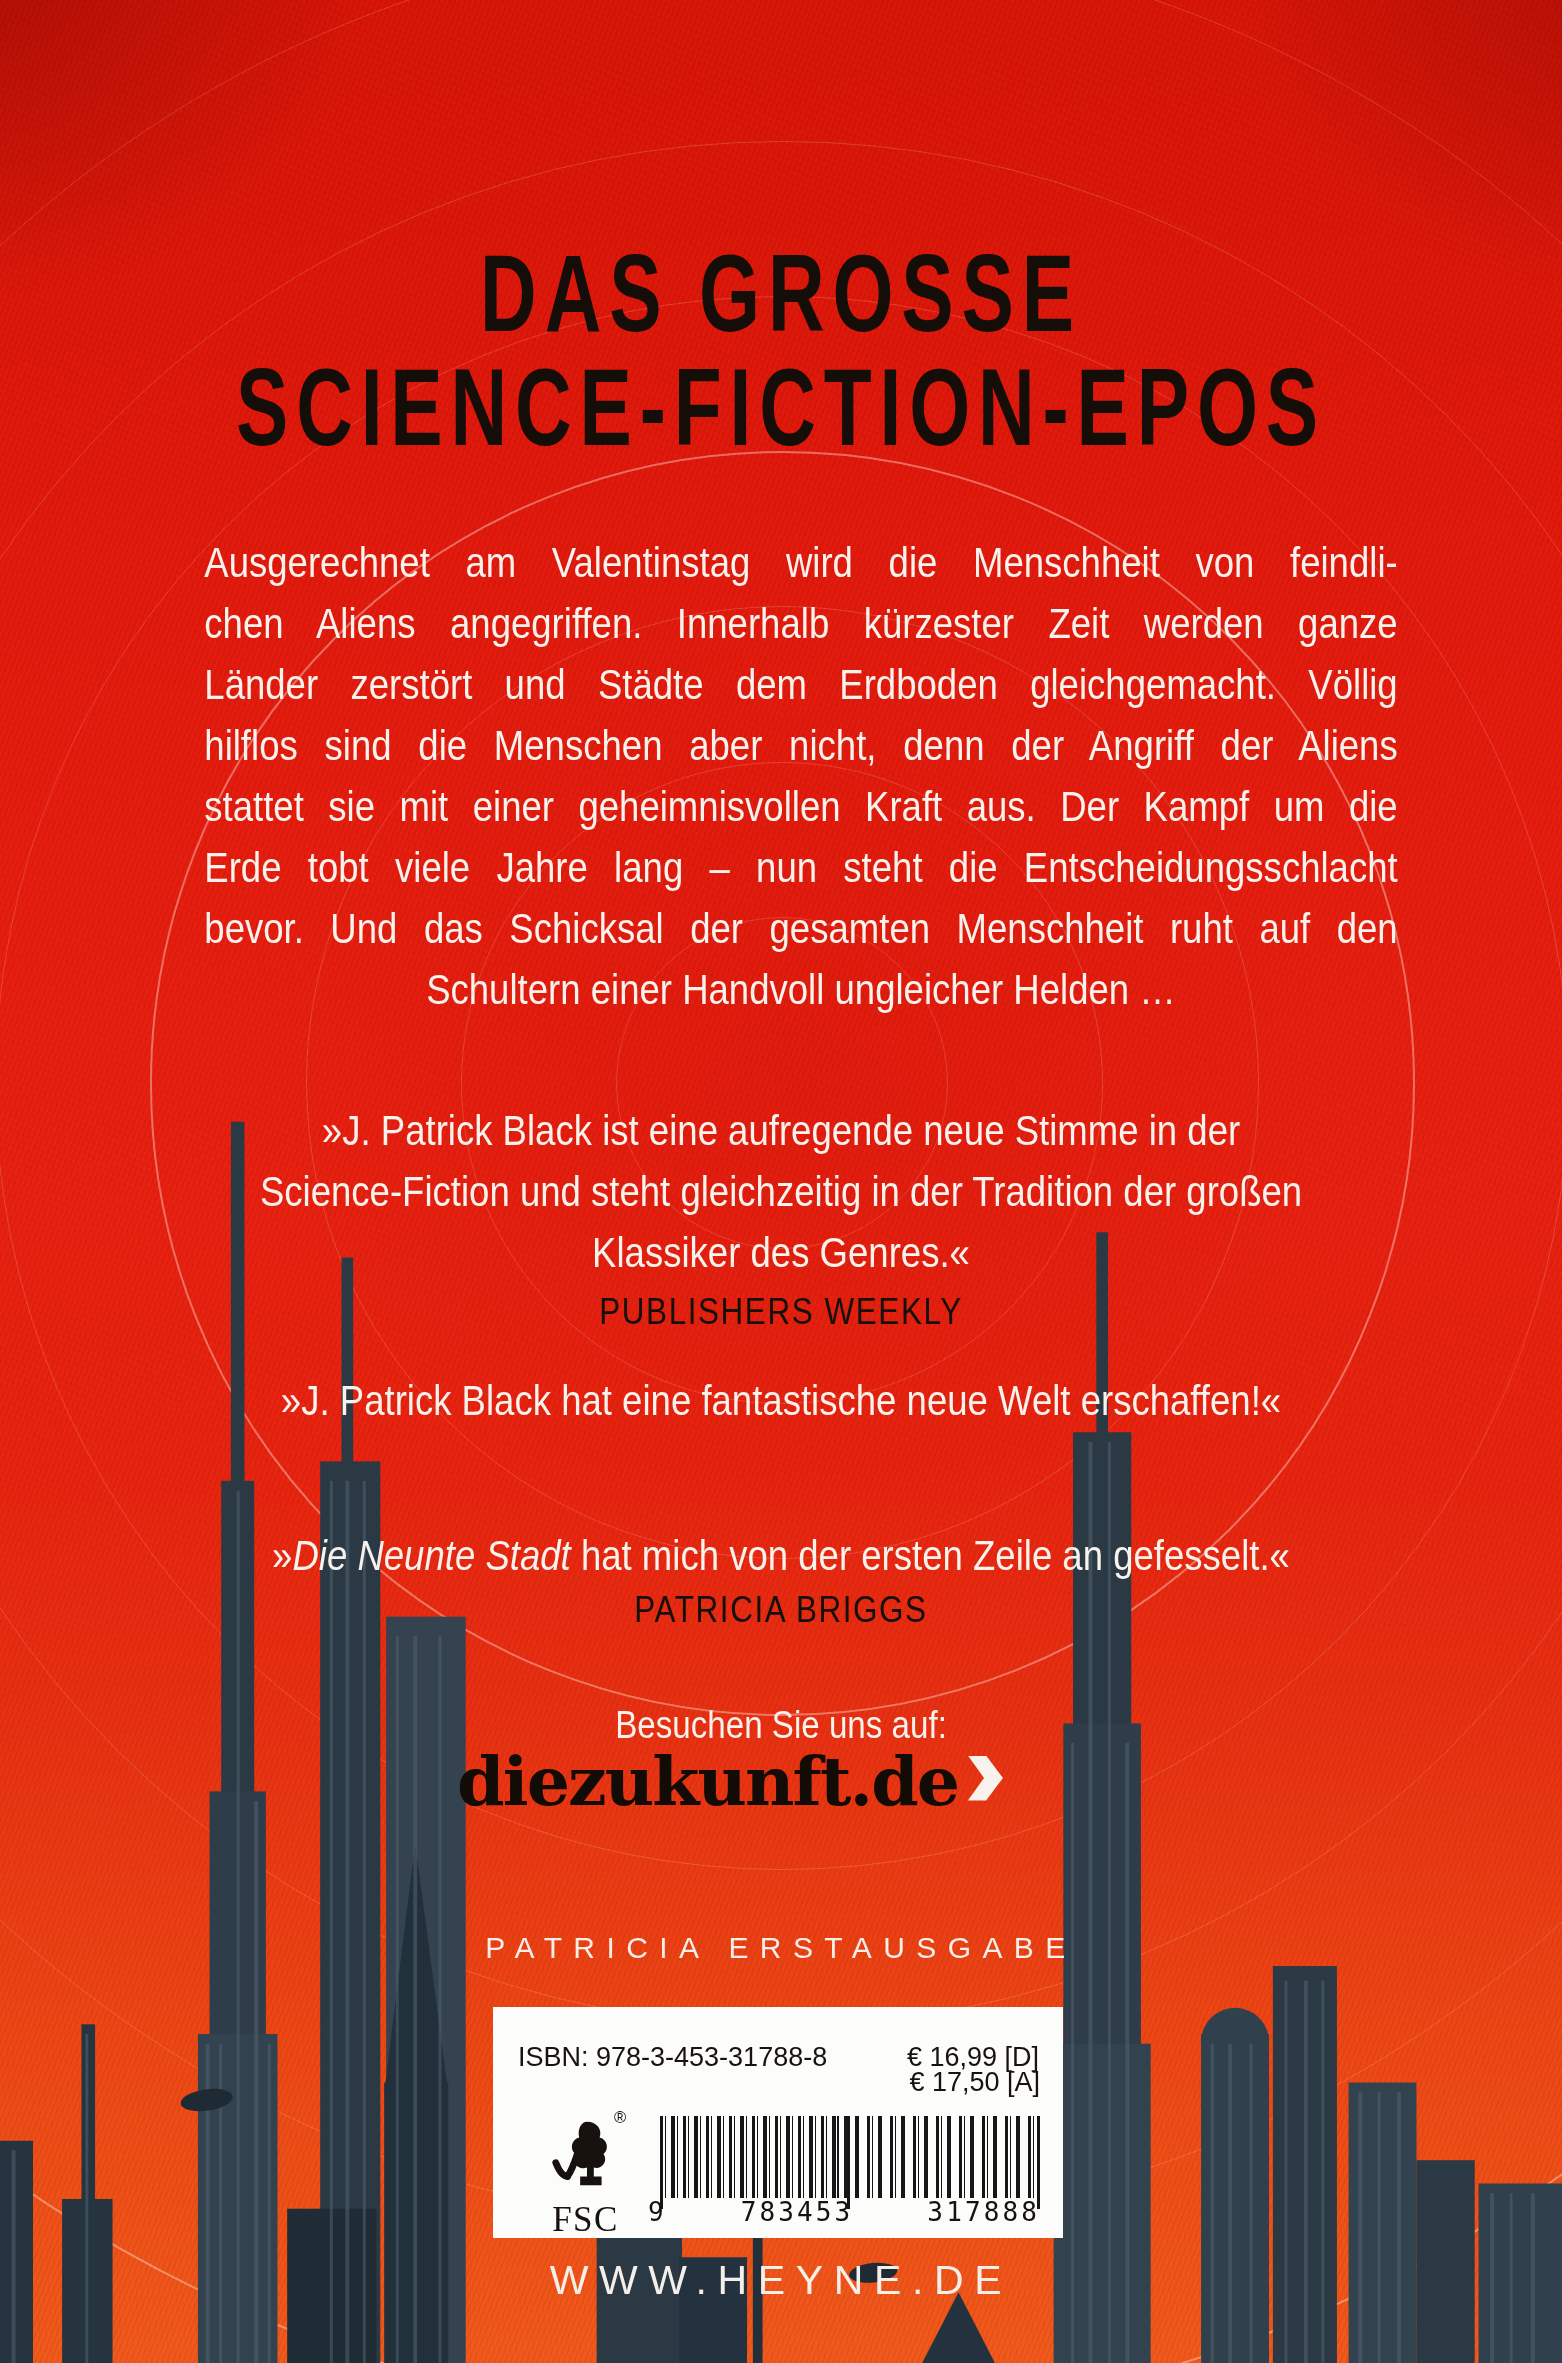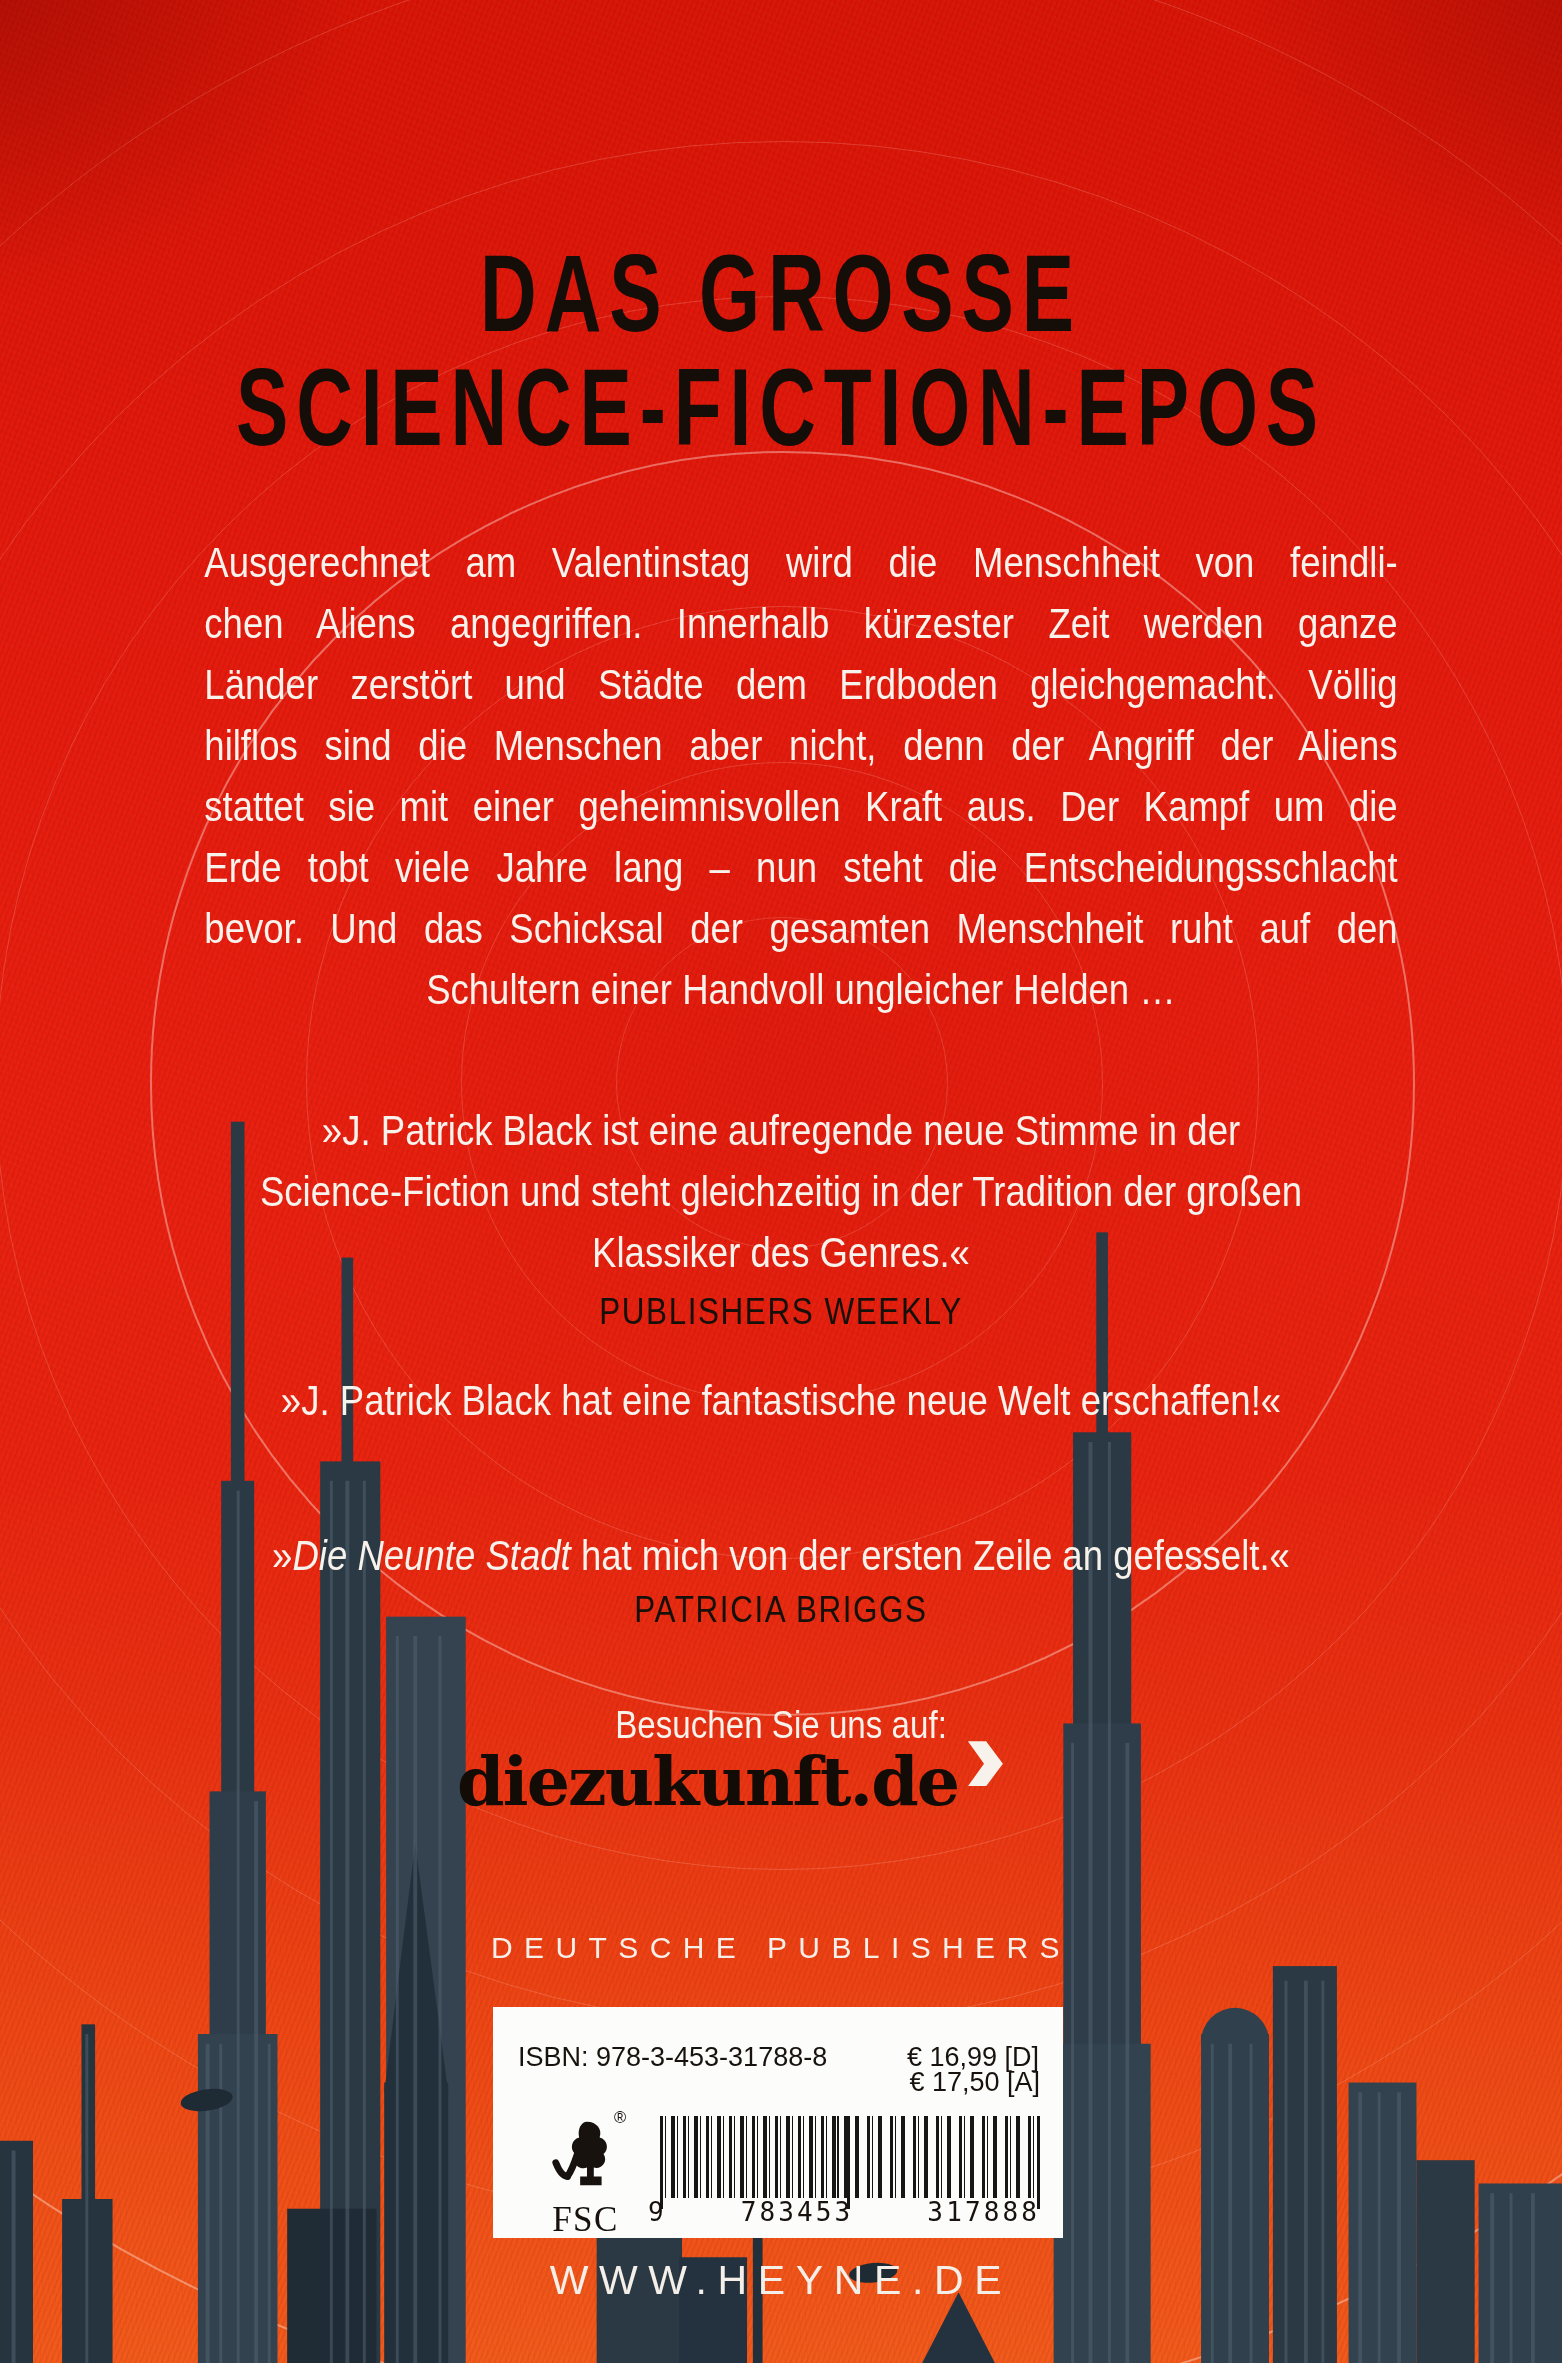--- a/index.html
+++ b/index.html
@@ -31,21 +31,21 @@
   .headline{color:#140d08;font-weight:700;text-align:center;line-height:1;}
   .headline .cond{transform:scaleX(.72);letter-spacing:.10em;font-size:109px;}
   .syn-line{color:#f7f2ec;font-size:43px;line-height:61px;height:61px;
     text-align:justify;text-align-last:justify;white-space:nowrap;}
   .syn-line.center{text-align:center;text-align-last:center;}
   .synwrap{position:absolute;left:50%;top:532px;width:1404px;transform:translateX(-50%) scaleX(.85);transform-origin:50% 0;}
   .quote{color:#f7f2ec;font-size:43px;line-height:61px;text-align:center;}
   .source{color:#16100b;font-size:37px;letter-spacing:.05em;text-align:center;font-weight:400;}
   .white-caps{color:#f5efe9;text-align:center;}
   
-  .dz-row{position:absolute;left:0;top:1747px;width:1460px;display:flex;align-items:flex-start;justify-content:center;}
+  .dz-row{position:absolute;left:0;top:1747px;width:1460px;display:flex;align-items:center;justify-content:center;}
   .dz-text{font-family:"DejaVu Serif",serif;font-weight:700;color:#120b06;font-size:68px;letter-spacing:-1.9px;line-height:1;}
   .chevron{display:inline-block;width:35px;height:45px;background:#f7f2ec;margin-left:9.7px;margin-top:-5.8px;
     clip-path:polygon(0 0,52% 0,100% 50%,52% 100%,0 100%,46% 50%);}
   
   .isbn-box{position:absolute;left:493px;top:2007px;width:570px;height:231px;background:#fcfcfa;color:#17120d;}
   .isbn-line{position:absolute;left:25px;top:35px;width:521px;display:flex;justify-content:space-between;font-size:27px;}
   .price2{position:absolute;right:23px;top:60px;font-size:27px;}
   .fsc{position:absolute;left:39px;top:105px;width:107px;text-align:center;}
   .fsc-label{font-family:Liberation Serif, serif;font-size:35px;letter-spacing:.04em;margin-top:1.9px;}
   .fsc-reg{position:absolute;left:82px;top:-3.9px;font-size:16.5px;}
@@ -185,21 +185,21 @@
   </div>
 
   <div class="abs quote" style="top:1694px;font-size:39px;">
     <span class="cond">Besuchen Sie uns auf:</span>
   </div>
   <div class="dz-row">
     <span class="dz-text">diezukunft.de</span>
     <span class="chevron"></span>
   </div>
 
-  <div class="abs white-caps" style="top:1931px;font-size:30px;letter-spacing:.38em;">DEUTSCHE PUBLISHERS</div>
+  <div class="abs white-caps" style="top:1931px;font-size:30px;letter-spacing:.38em;">PATRICIA ERSTAUSGABE</div>
 
   <div class="isbn-box">
     <div class="isbn-line">
       <span>ISBN: 978-3-453-31788-8</span>
       <span>€ 16,99 [D]</span>
     </div>
     <div class="price2">€ 17,50 [A]</div>
 
     <div class="fsc">
       <svg width="76" height="82" viewBox="0 0 78 84">

